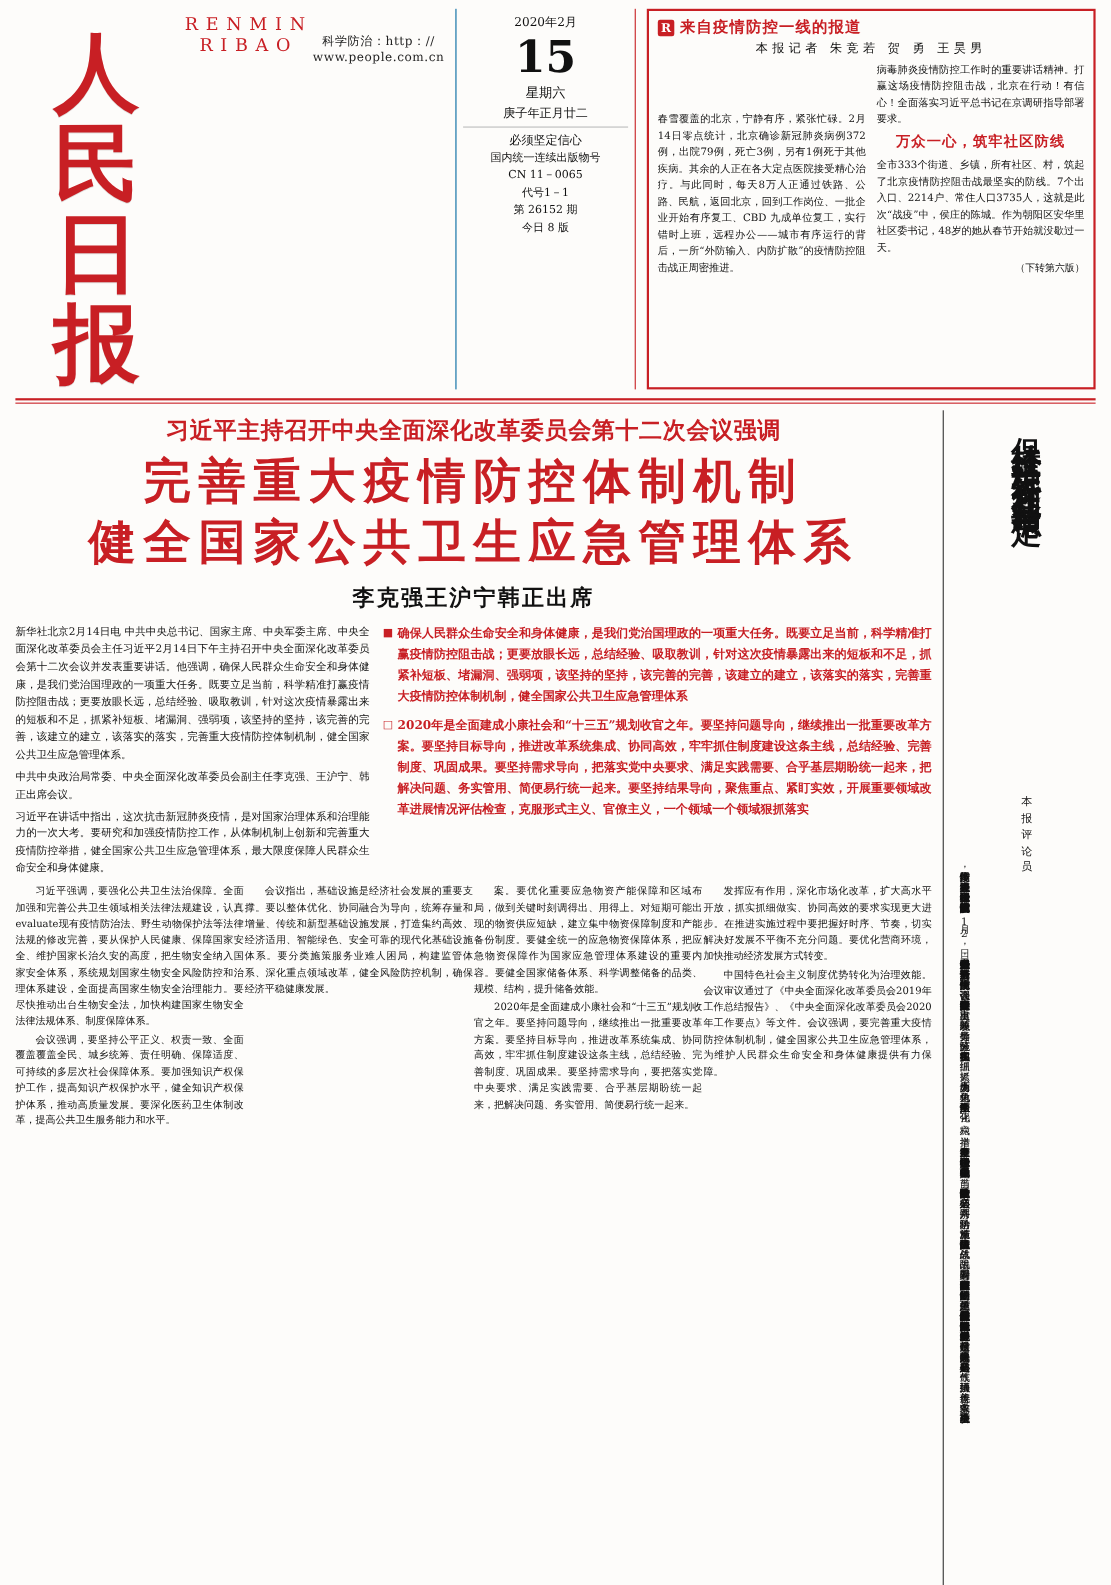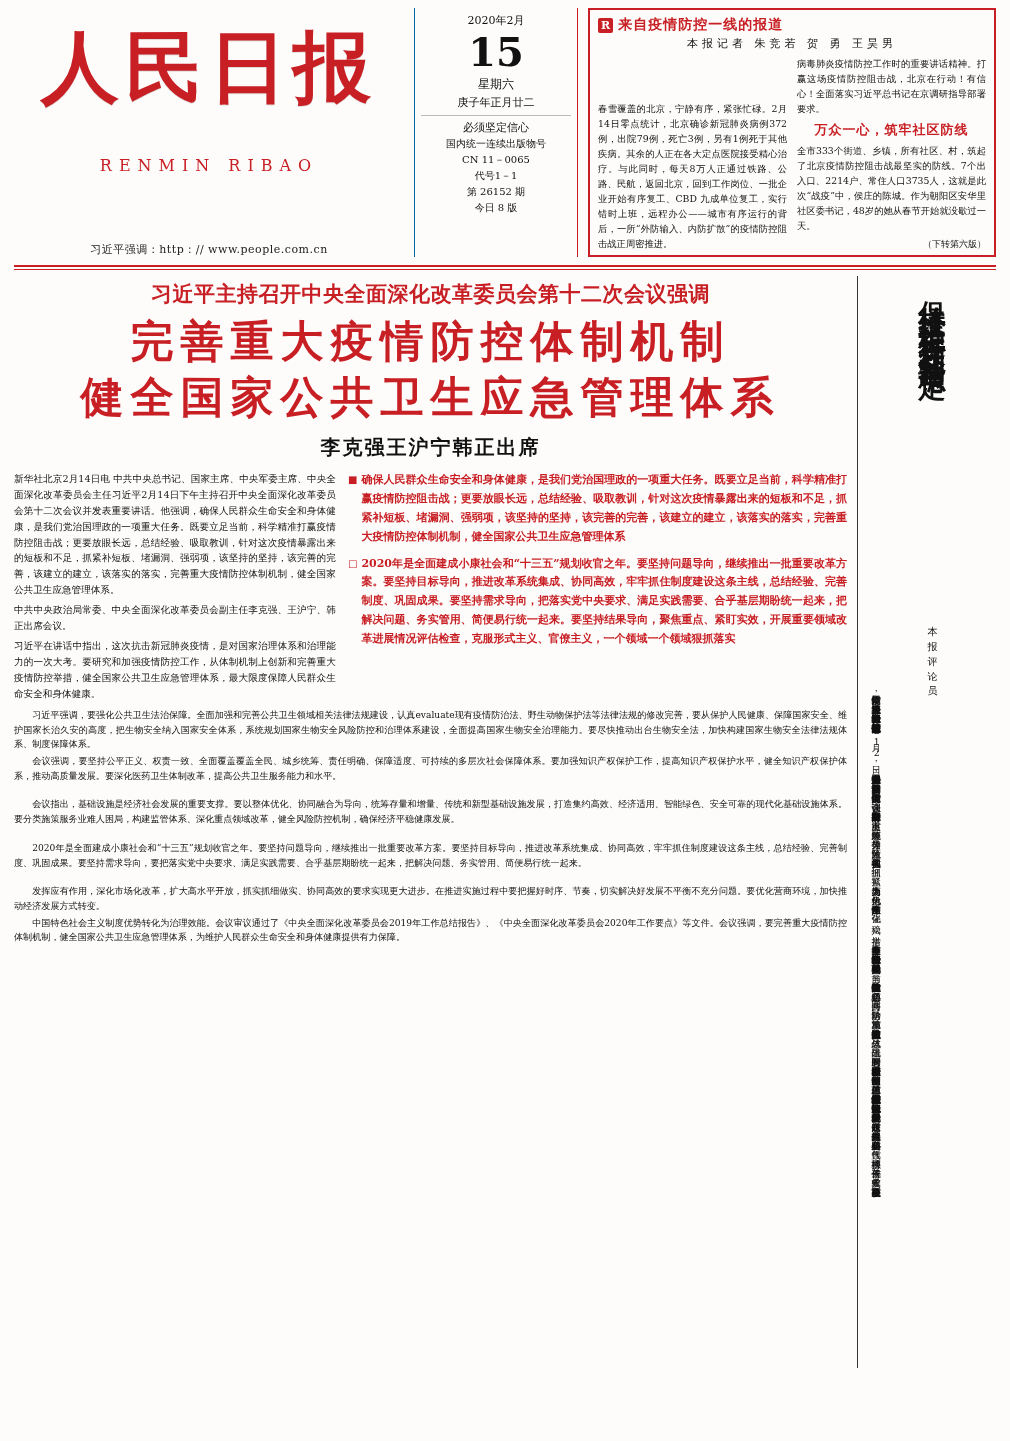--- a/index.html
+++ b/index.html
@@ -6,21 +6,21 @@
   body{
     width:1010px;
     background:#fdfcfa;
     font-family:"DejaVu Serif", serif;
     color:#111;
   }
   .page{width:1010px;position:relative;padding:0;box-sizing:border-box;}
 
   
   .masthead{display:flex;align-items:stretch;padding:8px 14px 4px 14px;}
-  .mast-left{width:390px;display:flex;flex-direction:column;justify-content:space-between;}
+  .mast-left{width:390px;display:flex;flex-direction:row;justify-content:flex-end;}
   .logo{
     font-family:"DejaVu Serif", serif;
     font-size:78px;
     font-weight:bold;
     color:#c81f24;
     letter-spacing:6px;
     line-height:1.05;
     margin-top:18px;
     text-align:center;
     text-shadow:0 1px 0 rgba(0,0,0,.12);
@@ -74,21 +74,21 @@
   }
   .sub-head{text-align:center;font-size:20px;font-weight:bold;margin:8px 0 10px;letter-spacing:2px;}
 
   .lead-row{display:flex;gap:12px;margin-bottom:6px;}
   .lead-col{flex:1;font-size:9.6px;line-height:1.66;text-align:justify;}
   .bullets{flex:1.55;font-size:11px;line-height:1.72;color:#c81f24;font-weight:bold;text-align:justify;}
   .bullet{display:flex;gap:4px;margin-bottom:8px;}
   .bullet .sq{color:#c81f24;font-size:10px;line-height:1.8;}
   .bullet .sq.hollow{color:#c81f24;}
 
-  .body-cols{display:flex;gap:12px;margin-top:4px;flex-direction:column;}
+  .body-cols{display:flex;gap:1px;margin-top:4px;}
   .bcol{flex:1;font-size:9.1px;line-height:1.62;text-align:justify;}
   .bcol p{margin:0 0 2px;text-indent:2em;}
 
   
   .vtitle{
     writing-mode:vertical-rl;text-orientation:upright;font-size:27px;font-weight:bold;
     letter-spacing:5px;height:330px;margin:4px auto 8px;
   }
   .vsub{writing-mode:vertical-rl;text-orientation:upright;font-size:10px;letter-spacing:2px;margin:0 auto 6px;height:64px;}
   .vbody{
@@ -98,21 +98,21 @@
 </style>
 </head>
 <body>
 
 <div class="page">
 
   <div class="masthead">
     <div class="mast-left">
       <div class="logo">人民日报</div>
       <div class="logo-pinyin">RENMIN RIBAO</div>
-      <div class="mast-url">习近平强调：http：// www.people.com.cn</div>
+      <div class="mast-url">科学防治：http：// www.people.com.cn</div>
     </div>
 
     <div class="mast-mid">
       <div class="d-date">2020年2月</div>
       <div class="d-day">15</div>
       <div class="d-week">星期六</div>
       <div class="d-lunar">庚子年正月廿二</div>
       <div class="d-pub">必须坚定信心</div>
       <div class="d-small">国内统一连续出版物号</div>
       <div class="d-small">CN 11－0065</div>
@@ -169,20 +169,21 @@
 
       <div class="body-cols">
         <div class="bcol">
           <p>习近平强调，要强化公共卫生法治保障。全面加强和完善公共卫生领域相关法律法规建设，认真evaluate现有疫情防治法、野生动物保护法等法律法规的修改完善，要从保护人民健康、保障国家安全、维护国家长治久安的高度，把生物安全纳入国家安全体系，系统规划国家生物安全风险防控和治理体系建设，全面提高国家生物安全治理能力。要尽快推动出台生物安全法，加快构建国家生物安全法律法规体系、制度保障体系。</p>
           <p>会议强调，要坚持公平正义、权责一致、全面覆盖覆盖全民、城乡统筹、责任明确、保障适度、可持续的多层次社会保障体系。要加强知识产权保护工作，提高知识产权保护水平，健全知识产权保护体系，推动高质量发展。要深化医药卫生体制改革，提高公共卫生服务能力和水平。</p>
         </div>
         <div class="bcol">
           <p>会议指出，基础设施是经济社会发展的重要支撑。要以整体优化、协同融合为导向，统筹存量和增量、传统和新型基础设施发展，打造集约高效、经济适用、智能绿色、安全可靠的现代化基础设施体系。要分类施策服务业难人困局，构建监管体系、深化重点领域改革，健全风险防控机制，确保经济平稳健康发展。</p>
         </div>
         <div class="bcol">
+          <p>案。要优化重要应急物资产能保障和区域布局，做到关键时刻调得出、用得上。对短期可能出现的物资供应短缺，建立集中物资保障制度和产能备份制度。要健全统一的应急物资保障体系，把应急物资保障作为国家应急管理体系建设的重要内容。要健全国家储备体系、科学调整储备的品类、规模、结构，提升储备效能。</p>
           <p>2020年是全面建成小康社会和“十三五”规划收官之年。要坚持问题导向，继续推出一批重要改革方案。要坚持目标导向，推进改革系统集成、协同高效，牢牢抓住制度建设这条主线，总结经验、完善制度、巩固成果。要坚持需求导向，要把落实党中央要求、满足实践需要、合乎基层期盼统一起来，把解决问题、务实管用、简便易行统一起来。</p>
         </div>
         <div class="bcol">
           <p>发挥应有作用，深化市场化改革，扩大高水平开放，抓实抓细做实、协同高效的要求实现更大进步。在推进实施过程中要把握好时序、节奏，切实解决好发展不平衡不充分问题。要优化营商环境，加快推动经济发展方式转变。</p>
           <p>中国特色社会主义制度优势转化为治理效能。会议审议通过了《中央全面深化改革委员会2019年工作总结报告》、《中央全面深化改革委员会2020年工作要点》等文件。会议强调，要完善重大疫情防控体制机制，健全国家公共卫生应急管理体系，为维护人民群众生命安全和身体健康提供有力保障。</p>
         </div>
       </div>
     </div>
 
     <div class="main-right">

